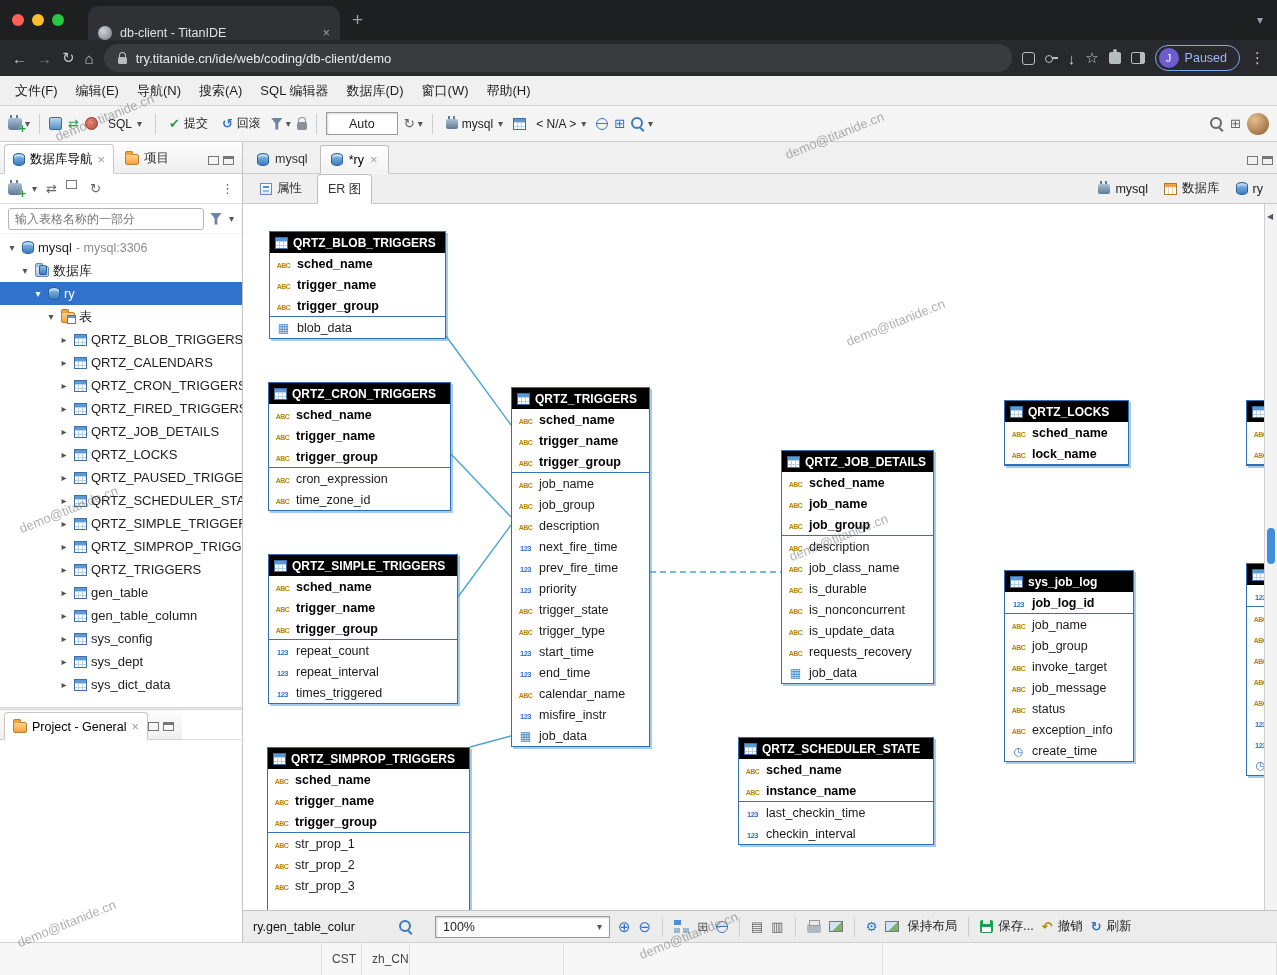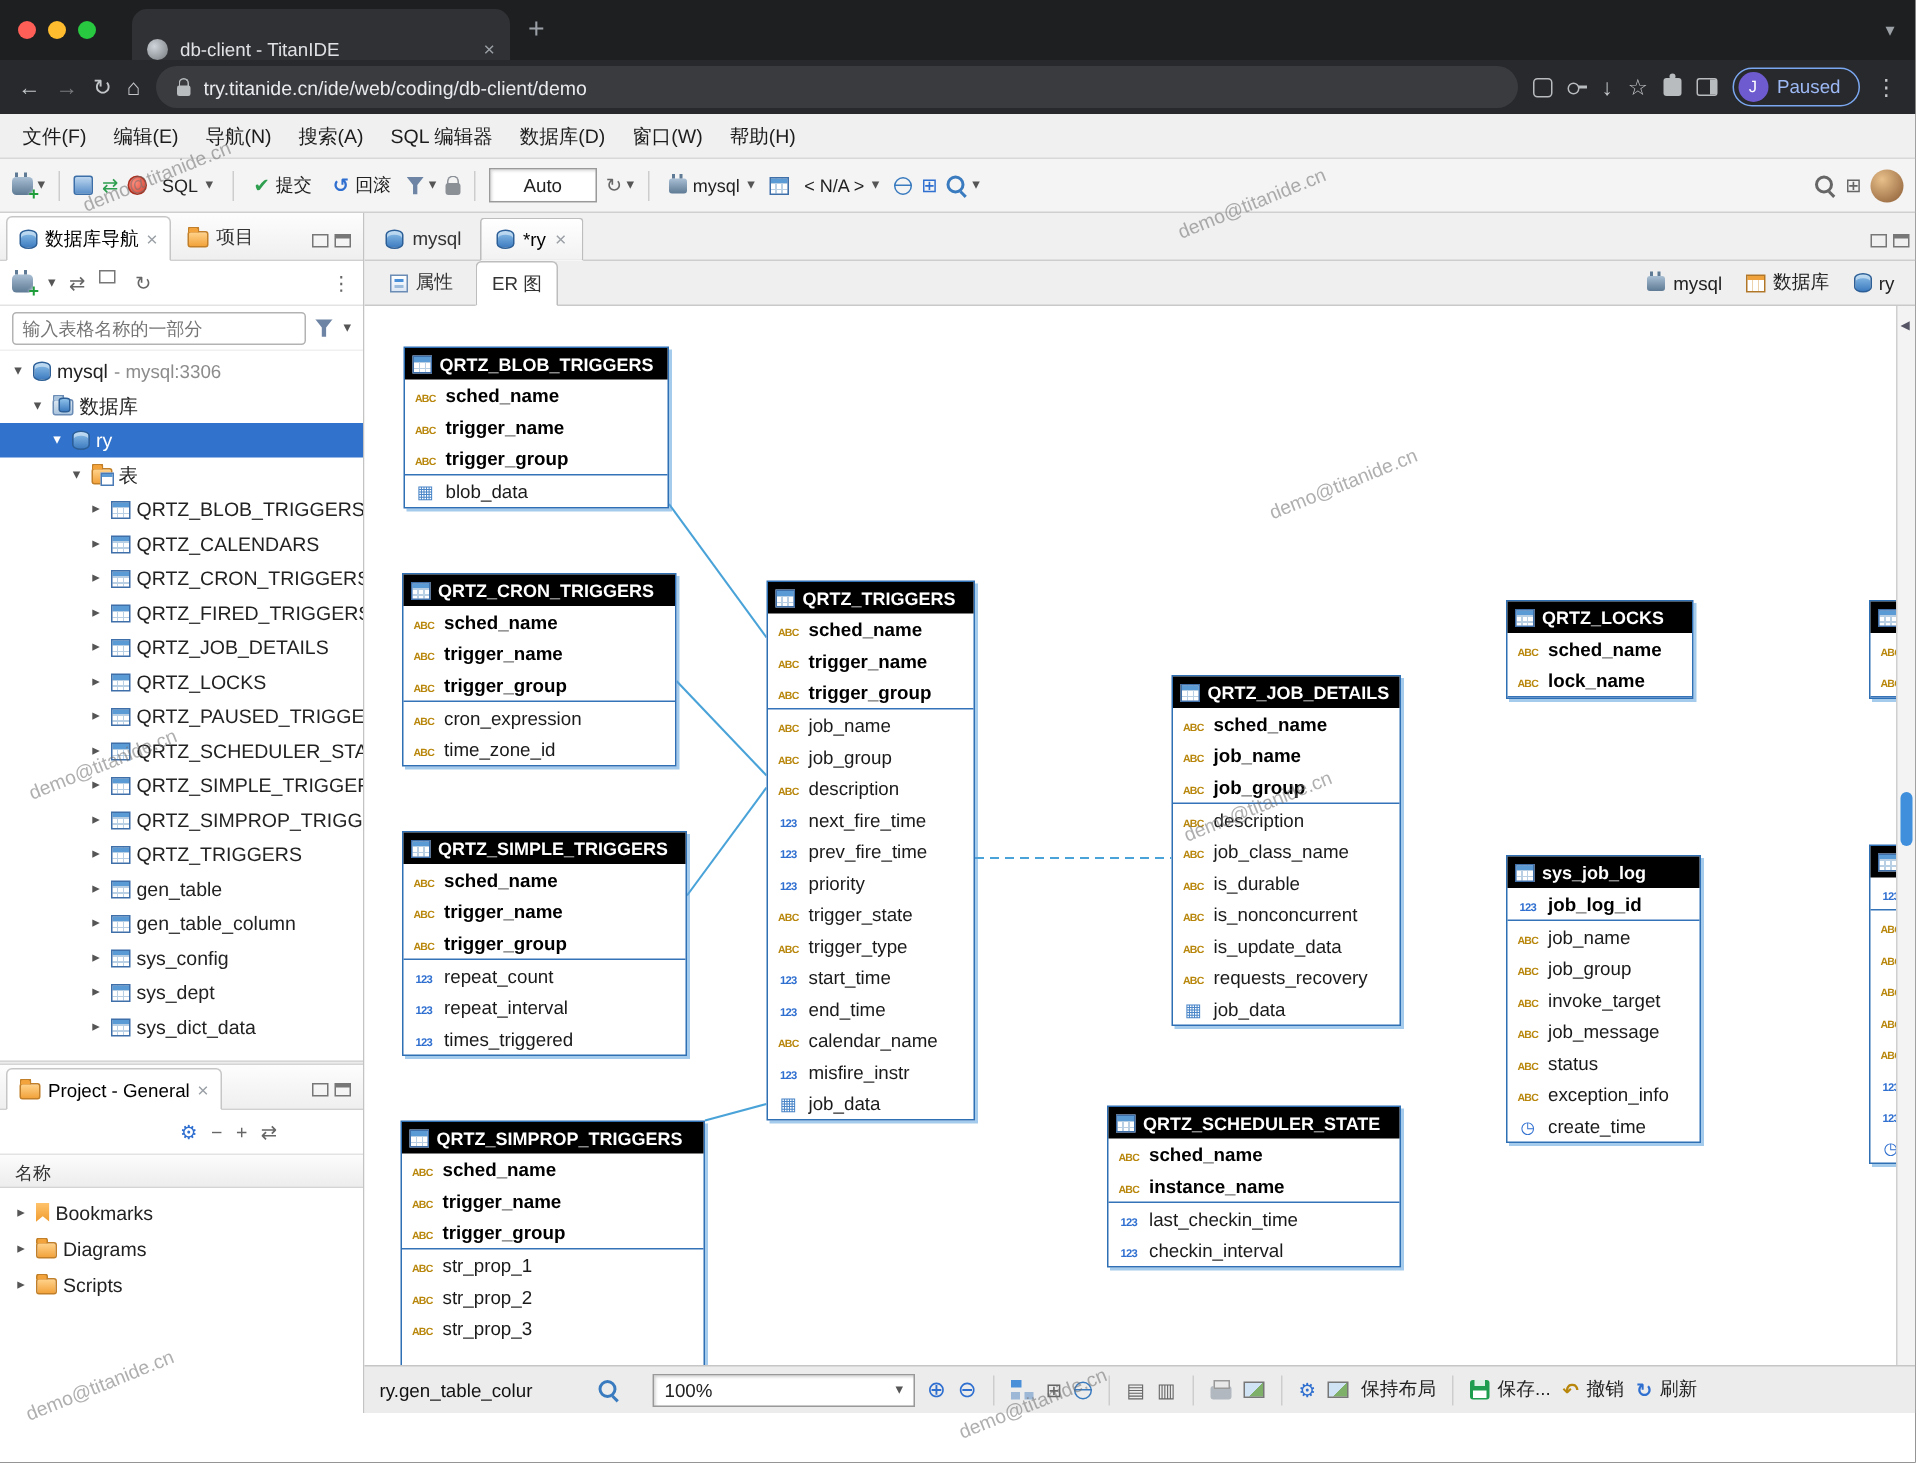--- a/index.html
+++ b/index.html
@@ -83,21 +83,21 @@
   .frow{height:30px;display:flex;align-items:center;gap:6px;padding:0 8px;border-bottom:1px solid #f0f0f0;}
   .finput{flex:1;height:22px;border:1px solid #b3b3b3;border-radius:3px;font-size:12px;padding:0 6px;font-family:inherit;color:#333;min-width:0;}
   .tree{flex:1;overflow:hidden;padding-top:2px;}
   .trow{height:23px;display:flex;align-items:center;gap:4px;font-size:13px;white-space:nowrap;overflow:hidden;}
   .trow.sel{background:#3173cc;color:#fff;}
   .trow.sel .tar{color:#fff;}
   .tar{width:12px;flex:0 0 12px;text-align:center;color:#555;font-size:10px;}
   .tlbl{white-space:nowrap;}
   .tsfx{color:#8c8c8c;font-size:12.5px;}
   .split{height:3px;background:#ececec;border-top:1px solid #d5d5d5;border-bottom:1px solid #d5d5d5;}
-  .ppanel{flex:0 0 232px;display:flex;flex-direction:column;}
+  .ppanel{flex:0 0 232px;display:flex;flex-direction:row;}
   .ppanel .vtabs{height:30px;}
   .ppanel .stools{justify-content:flex-start;padding-left:120px;}
   .nhead{height:22px;background:linear-gradient(#fcfcfc,#ededed);border-bottom:1px solid #d4d4d4;display:flex;align-items:flex-end;padding:0 10px;font-size:12px;color:#333;}
   .ptree{flex:1;overflow:hidden;padding-top:4px;}
   .ptree .trow{height:24px;}
 
   
   .ic{display:inline-block;flex:0 0 auto;position:relative;}
   .ic-db{width:12px;height:13px;background:linear-gradient(180deg,#8ec1ea,#3e7cc0);border:1px solid #2d5f96;border-radius:6px/3.5px;box-shadow:inset 0 2.5px 0 rgba(255,255,255,.45);}
   .ic-table{width:13px;height:12px;border:1px solid #3f6fa8;background-color:#fff;background-image:linear-gradient(#5b9bd5 0,#5b9bd5 3px,transparent 3px),repeating-linear-gradient(to right,transparent 0 3px,#b9cfe4 3px 4px),repeating-linear-gradient(to bottom,transparent 0 3px,#b9cfe4 3px 4px);}
@@ -920,20 +920,28 @@
             <span>撤销</span>
           </span>
         <span class="klbl">
             <span class="gly blu b">↻</span>
             <span>刷新</span>
           </span>
       </div>
     </div>
   </div>
 
+  <div class="statusbar">
+      <div class="scell" style="width: 322px;"></div>
+      <div class="scell" style="width: 40px;">CST</div>
+      <div class="scell" style="width: 48px;">zh_CN</div>
+      <div class="scell" style="width: 154px;"></div>
+      <div class="scell" style="width: 319px;"></div>
+      <div class="scell" style="flex: 1 1 0%;"></div>
+    </div>
 <div class="wm" style="left: 52px; top: 110px;">demo@titanide.cn</div>
     <div class="wm" style="left: 782px; top: 128px;">demo@titanide.cn</div>
     <div class="wm" style="left: 843px; top: 315px;">demo@titanide.cn</div>
     <div class="wm" style="left: 16px; top: 502px;">demo@titanide.cn</div>
     <div class="wm" style="left: 786px; top: 530px;">demo@titanide.cn</div>
     <div class="wm" style="left: 14px; top: 916px;">demo@titanide.cn</div>
     <div class="wm" style="left: 636px; top: 928px;">demo@titanide.cn</div>
   </div>
 
 </body></html>

